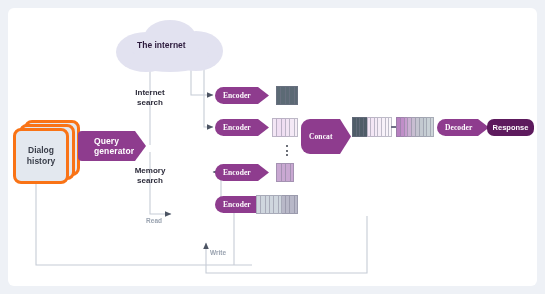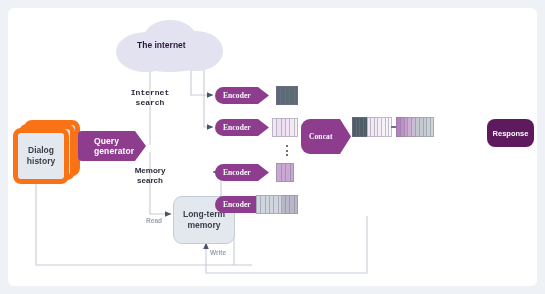--- a/index.html
+++ b/index.html
@@ -23,21 +23,21 @@
   .chev span{white-space:nowrap;}
   .chev.round{border-radius:9px;font-family:Liberation Serif, serif;}
 
   .respbox{
     display:flex;align-items:center;justify-content:center;
     background:#5d1a5d;color:#fff;font-weight:bold;border-radius:7px;
   }
 
   
   .card{
-    background:#e3e8ef;border:5px solid #f97316;border-radius:8px;
+    background:#e3e8ef;border:3px solid #f97316;border-radius:8px;
   }
   .card.front{
     display:flex;align-items:center;justify-content:center;text-align:center;
     color:#3a3f4b;font-weight:bold;line-height:1.25;
   }
 
   .memorybox{
     background:#e3e8ef;border:1px solid #c3ccd8;border-radius:9px;
     display:flex;align-items:center;justify-content:center;text-align:center;
     color:#3a3f4b;font-weight:bold;line-height:1.25;
@@ -121,26 +121,20 @@
     </div>
   </div>
 
   <div class="node chev" style="left:78px;top:131px;width:68px;height:30px;font-size:8.5px;line-height:1.2;padding-left:16px;">
     <span>
       <span>Query</span><br>
       <span>generator</span>
     </span>
   </div>
 
-  <div class="node memorybox" style="left:173px;top:196px;width:62px;height:48px;font-size:8.5px;">
-    <div>
-      <div>Long-term</div>
-      <div>memory</div>
-    </div>
-  </div>
 
   <div class="node chev round" style="left:215px;top:87px;width:54px;height:17px;font-size:7.5px;">
     <span>Encoder</span>
   </div>
   <div class="node chev round" style="left:215px;top:119px;width:54px;height:17px;font-size:7.5px;">
     <span>Encoder</span>
   </div>
   <div class="node chev round" style="left:215px;top:164px;width:54px;height:17px;font-size:7.5px;">
     <span>Encoder</span>
   </div>
@@ -208,34 +202,37 @@
       <div class="tok" style="background: rgb(201, 157, 208); width: 10%;"></div>
       <div class="tok" style="background: rgb(203, 176, 210); width: 10%;"></div>
       <div class="tok" style="background: rgb(200, 189, 209); width: 10%;"></div>
       <div class="tok" style="background: rgb(197, 196, 208); width: 10%;"></div>
       <div class="tok" style="background: rgb(195, 201, 208); width: 10%;"></div>
       <div class="tok" style="background: rgb(197, 205, 211); width: 10%;"></div>
       <div class="tok" style="background: rgb(201, 209, 214); width: 10%;"></div>
       <div class="tok" style="background: rgb(206, 213, 217); width: 10%;"></div>
     </div>
 
-  <div class="node respbox" style="left:487px;top:119px;width:47px;height:28px;font-size:7.5px;border-radius:8px;">
+  <div class="node chev round" style="left:437px;top:119px;width:52px;height:17px;font-size:7.5px;">
+    <span>Decoder</span>
+  </div>
+  <div class="node respbox" style="left:487px;top:119px;width:47px;height:17px;font-size:7.5px;">
     <span>Response</span>
   </div>
 
   <div class="tokens" id="tg6" style="left:256px;top:195px;width:26px;height:19px;">
       <div class="tok" style="background: rgb(207, 214, 222); width: 16.6667%;"></div>
       <div class="tok" style="background: rgb(207, 214, 222); width: 16.6667%;"></div>
       <div class="tok" style="background: rgb(207, 214, 222); width: 16.6667%;"></div>
       <div class="tok" style="background: rgb(207, 214, 222); width: 16.6667%;"></div>
       <div class="tok" style="background: rgb(207, 214, 222); width: 16.6667%;"></div>
       <div class="tok" style="background: rgb(207, 214, 222); width: 16.6667%;"></div>
     </div>
 
-  <div class="lbl" style="left:112px;top:88px;width:76px;font-size:8px;font-family:Liberation Mono, monospace;">
+  <div class="lbl" style="left:112px;top:88px;width:76px;font-size:8px;">
     <span>Internet</span><br>
     <span>search</span>
   </div>
 
   <div class="lbl" style="left:112px;top:166px;width:76px;font-size:8px;">
     <span>Memory</span><br>
     <span>search</span>
   </div>
 
   <div class="lbl small" style="left:128px;top:217px;width:34px;font-size:6.5px;text-align:right;">Read</div>

